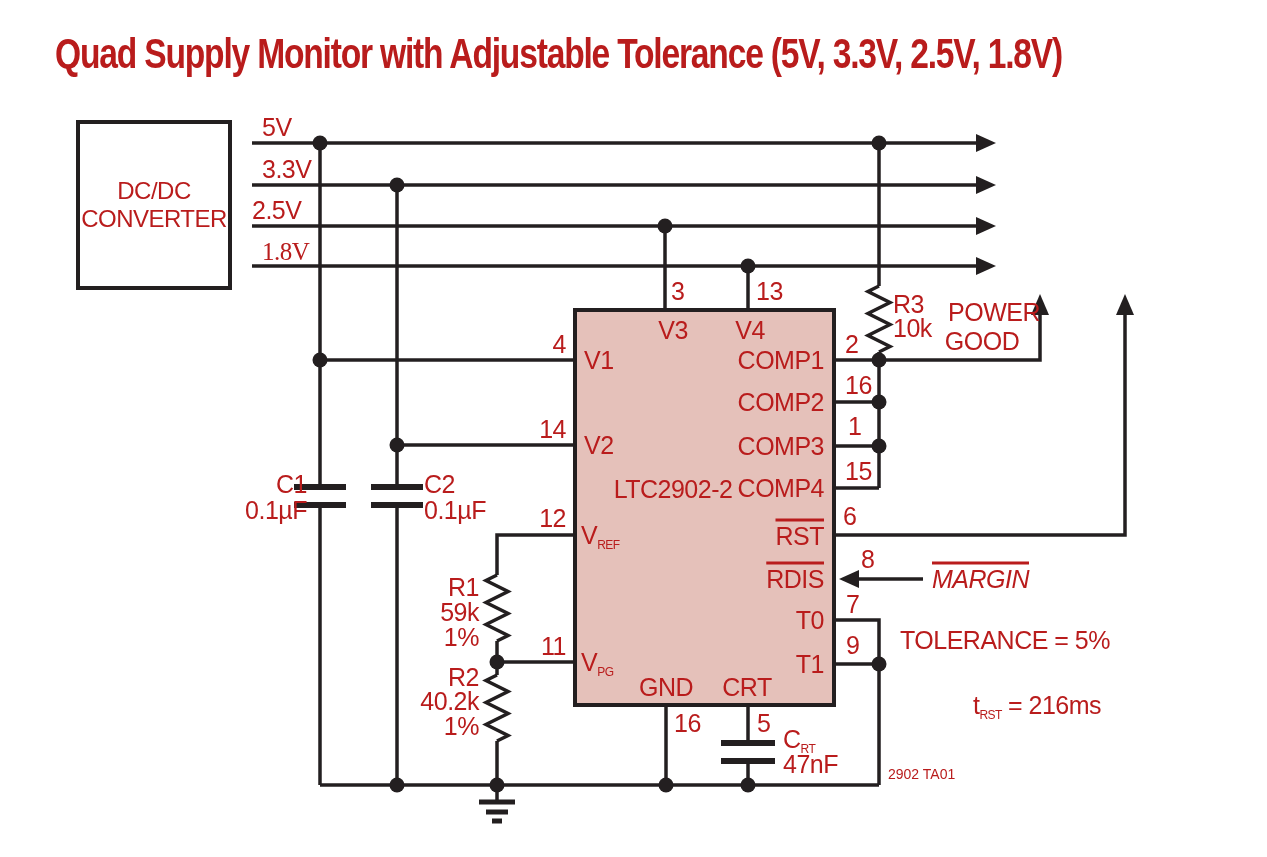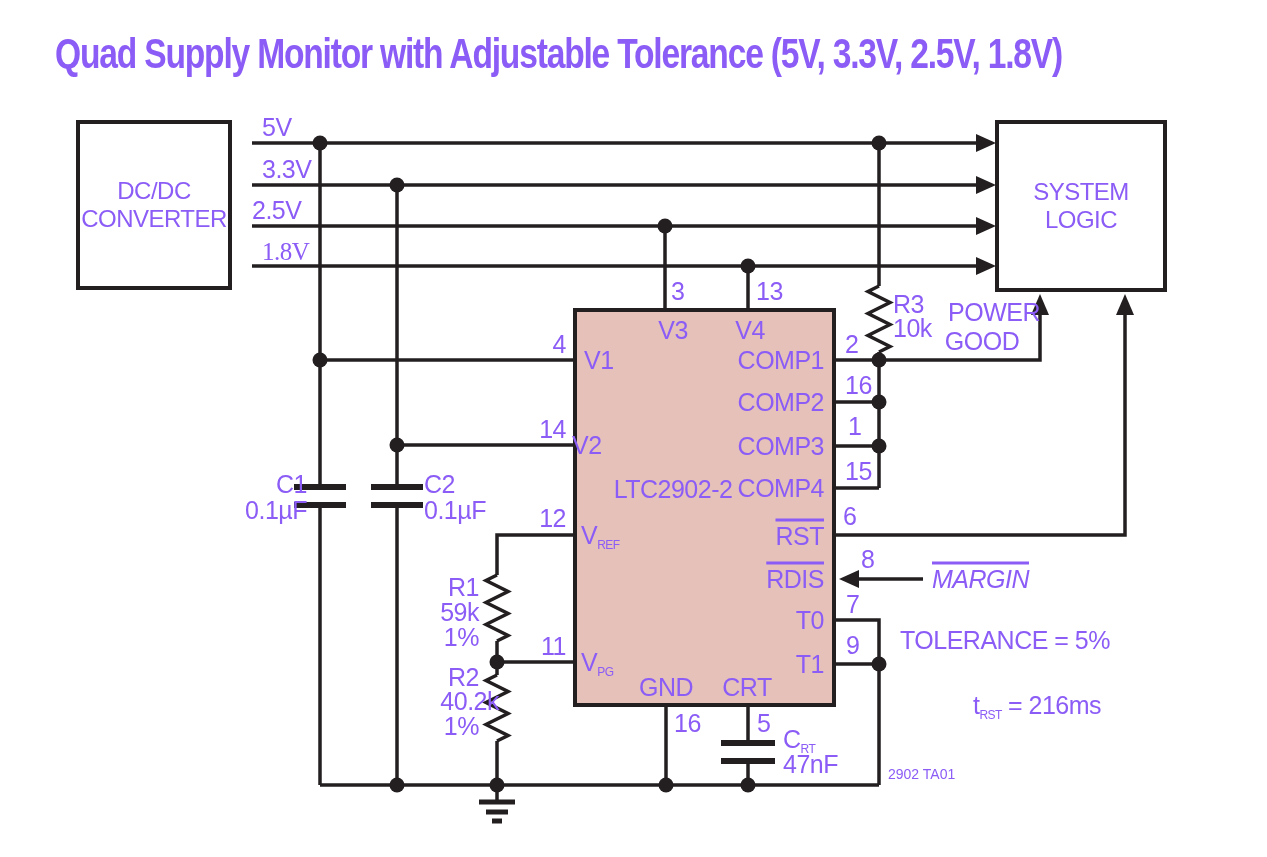--- a/index.html
+++ b/index.html
@@ -1,18 +1,18 @@
 <!DOCTYPE html>
 <html><head>
 <meta charset="utf-8">
 <style>
   html,body { margin:0; padding:0; background:#ffffff; }
   #canvas {
     position:relative; width:1267px; height:857px; background:#ffffff;
-    font-family:"Liberation Sans", sans-serif; color:#8b5cf6; overflow:hidden;
+    font-family:"Liberation Sans", sans-serif; color:#b91c1c; overflow:hidden;
   }
   #title {
     position:absolute; left:55px; top:30px;
     font-size:42px; font-weight:bold; letter-spacing:-1.5px;
     white-space:nowrap; transform:scaleX(0.8); transform-origin:0 0;
   }
   svg.wires { position:absolute; left:0; top:0; }
   .block {
     position:absolute; box-sizing:border-box; border:4px solid #231f20;
     background:#ffffff; display:flex; flex-direction:column;
@@ -115,24 +115,20 @@
       <polygon points="1116,315 1134,315 1125,294"></polygon>
       <polygon points="859,570 859,588 839,579"></polygon>
     </g>
   </svg>
 
   <div class="block" style="left:76px; top:120px; width:156px; height:170px;">
     <div>DC/DC</div>
     <div>CONVERTER</div>
   </div>
 
-  <div class="block" style="left:995px; top:120px; width:172px; height:172px;">
-    <div>SYSTEM</div>
-    <div>LOGIC</div>
-  </div>
 
   <div class="block ic-block" style="left:573px; top:308px; width:263px; height:399px;"></div>
 
   <div class="t tl" style="left:262px; top:127px;">5V</div>
   <div class="t tl" style="left:262px; top:169px;text-align:center;">3.3V</div>
   <div class="t tl" style="left:252px; top:210px;">2.5V</div>
   <div class="t tl" style="left:262px; top:251px;font-family:Liberation Serif, serif;">1.8V</div>
 
   <div class="t tc" style="left:673px; top:489px;">LTC2902-2</div>
 
@@ -147,21 +143,21 @@
   <div class="t tl" style="left:848px; top:426px;">1</div>
   <div class="t tl" style="left:845px; top:471px;">15</div>
   <div class="t tl" style="left:843px; top:516px;">6</div>
   <div class="t tl" style="left:861px; top:559px;">8</div>
   <div class="t tl" style="left:846px; top:604px;">7</div>
   <div class="t tl" style="left:846px; top:645px;">9</div>
   <div class="t tl" style="left:674px; top:723px;">16</div>
   <div class="t tl" style="left:757px; top:723px;">5</div>
 
   <div class="t tl" style="left:584px; top:360px;">V1</div>
-  <div class="t tl" style="left:572px; top:445px;">V2</div>
+  <div class="t tl" style="left:584px; top:445px;">V2</div>
   <div class="t tc" style="left:673px; top:330px;">V3</div>
   <div class="t tc" style="left:750px; top:330px;">V4</div>
   <div class="t tl" style="left:581px; top:537px;"><span>V</span><span class="sb">REF</span></div>
   <div class="t tl" style="left:581px; top:664px;"><span>V</span><span class="sb">PG</span></div>
   <div class="t tr" style="left:824px; top:360px;">COMP1</div>
   <div class="t tr" style="left:824px; top:402px;">COMP2</div>
   <div class="t tr" style="left:824px; top:446px;">COMP3</div>
   <div class="t tr" style="left:824px; top:488px;">COMP4</div>
   <div class="t tr ov" style="left:824px; top:536px;">RST</div>
   <div class="t tr ov" style="left:824px; top:579px;">RDIS</div>
@@ -171,21 +167,21 @@
   <div class="t tc" style="left:747px; top:687px;">CRT</div>
 
   <div class="t tr" style="left:307px; top:484px;">C1</div>
   <div class="t tr" style="left:307px; top:510px;">0.1µF</div>
   <div class="t tl" style="left:424px; top:484px;">C2</div>
   <div class="t tl" style="left:424px; top:510px;">0.1µF</div>
   <div class="t tr" style="left:479px; top:587px;">R1</div>
   <div class="t tr" style="left:479px; top:612px;">59k</div>
   <div class="t tr" style="left:479px; top:637px;">1%</div>
   <div class="t tr" style="left:479px; top:677px;">R2</div>
-  <div class="t tr" style="left:479px; top:701px;margin-left:20px;">40.2k</div>
+  <div class="t tr" style="left:479px; top:701px;">40.2k</div>
   <div class="t tr" style="left:479px; top:726px;">1%</div>
   <div class="t tl" style="left:893px; top:304px;">R3</div>
   <div class="t tl" style="left:893px; top:328px;">10k</div>
   <div class="t tl" style="left:783px; top:741px;"><span>C</span><span class="sb">RT</span></div>
   <div class="t tl" style="left:783px; top:764px;">47nF</div>
 
   <div class="t tc" style="left:982px; top:312px;margin-left:12px;">POWER</div>
   <div class="t tc" style="left:982px; top:341px;">GOOD</div>
   <div class="t tl ov" style="left:932px; top:579px;font-style:italic;">MARGIN</div>
 

